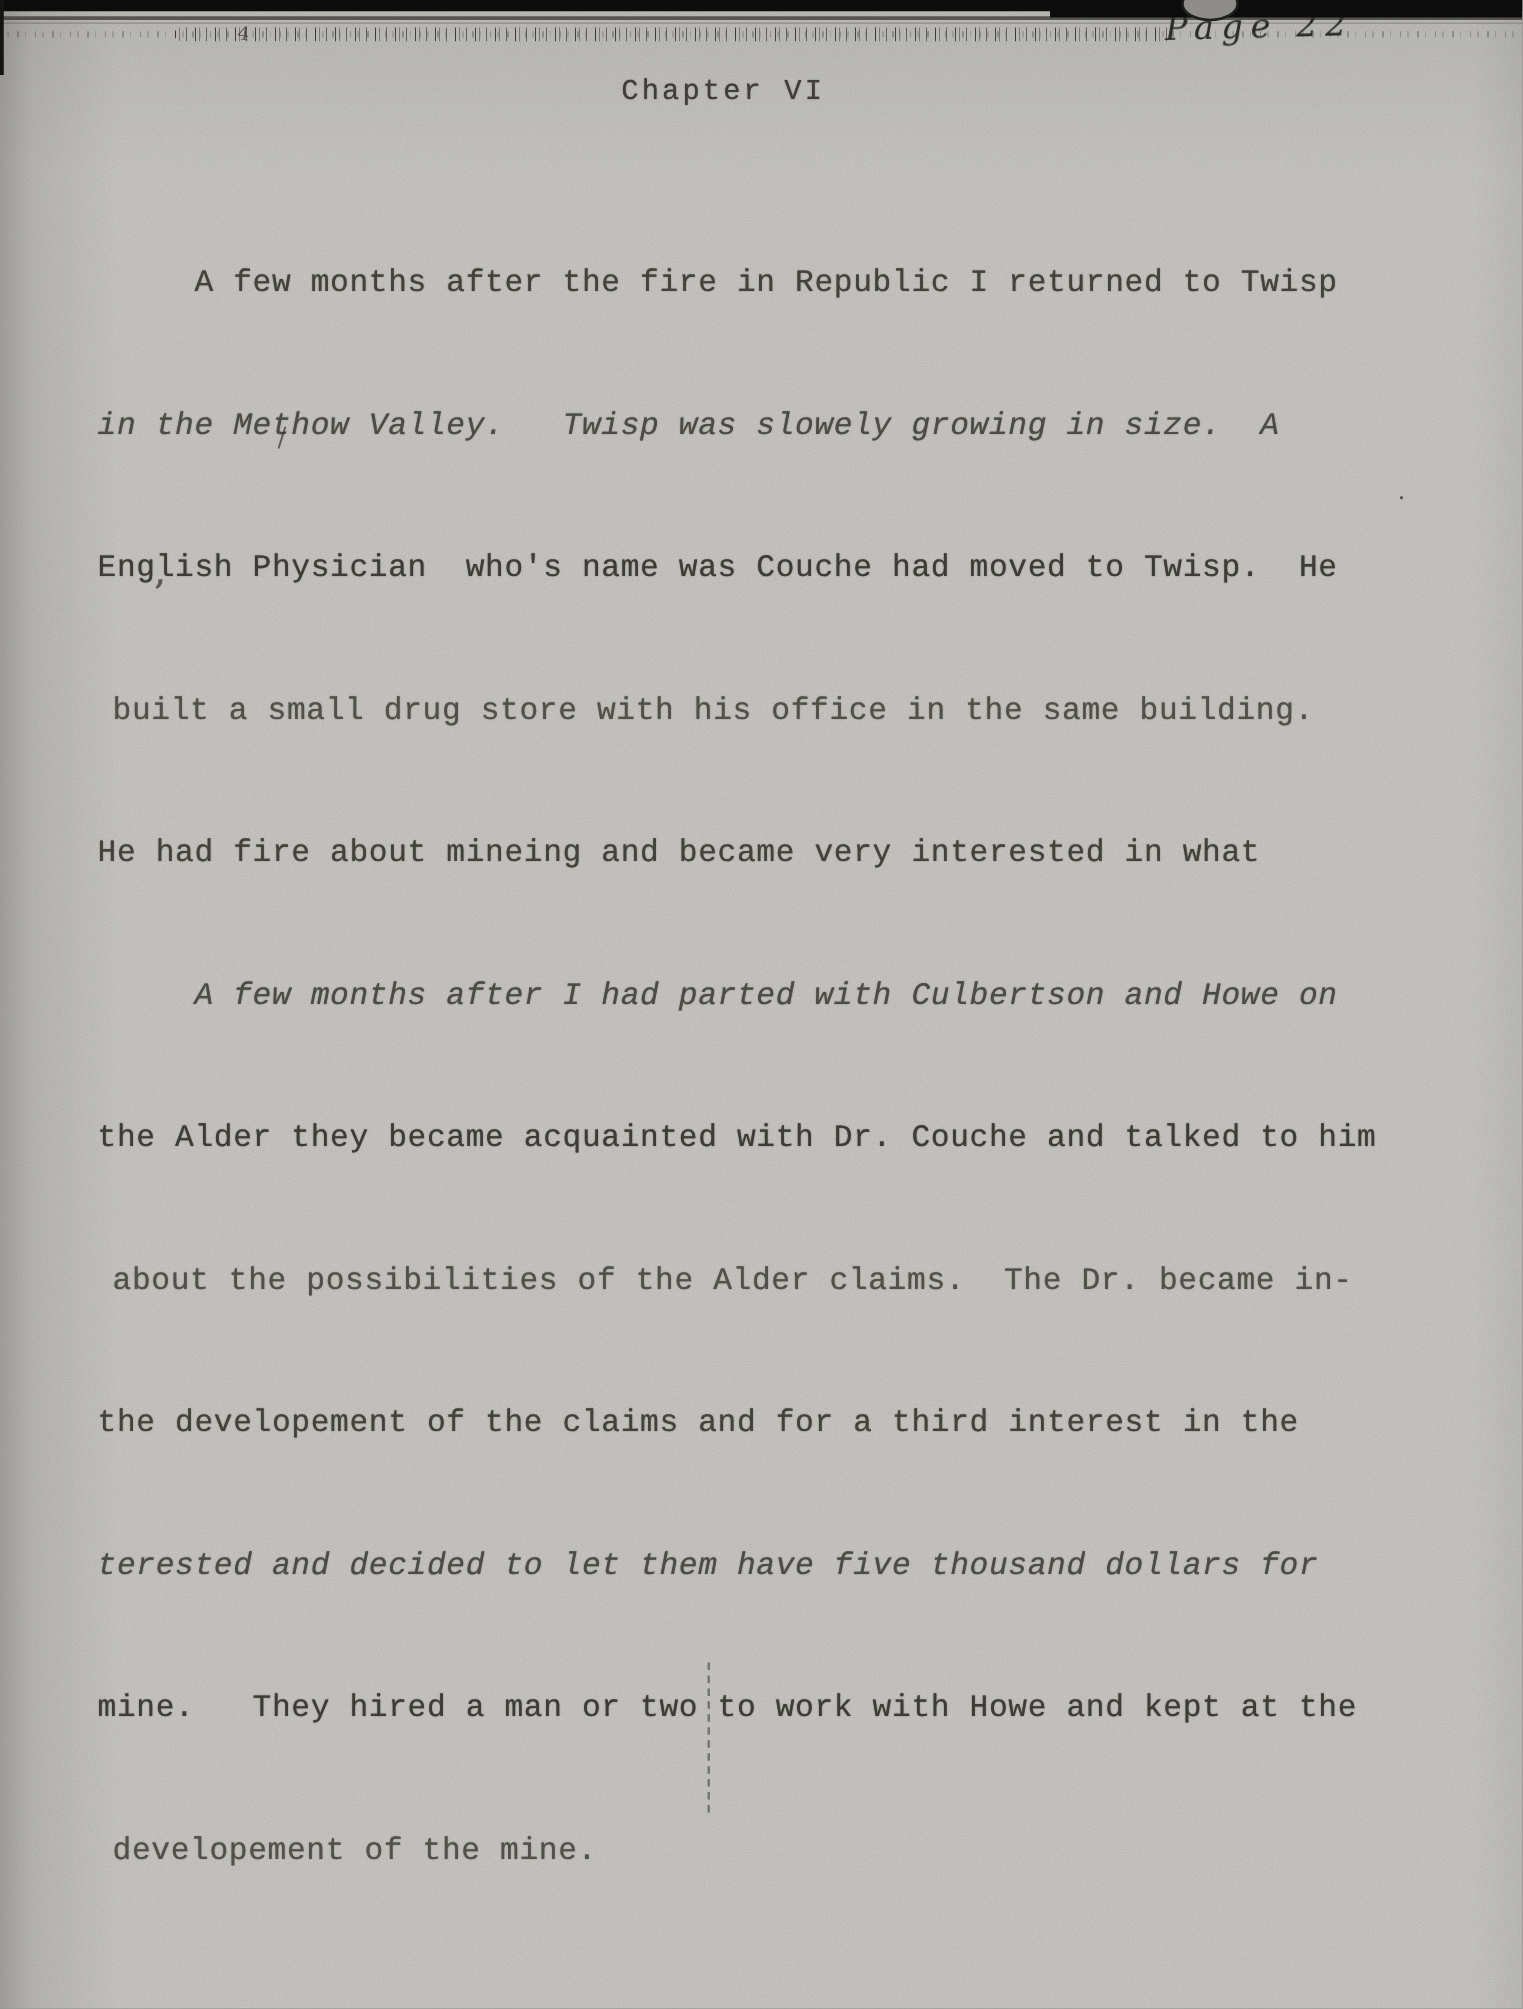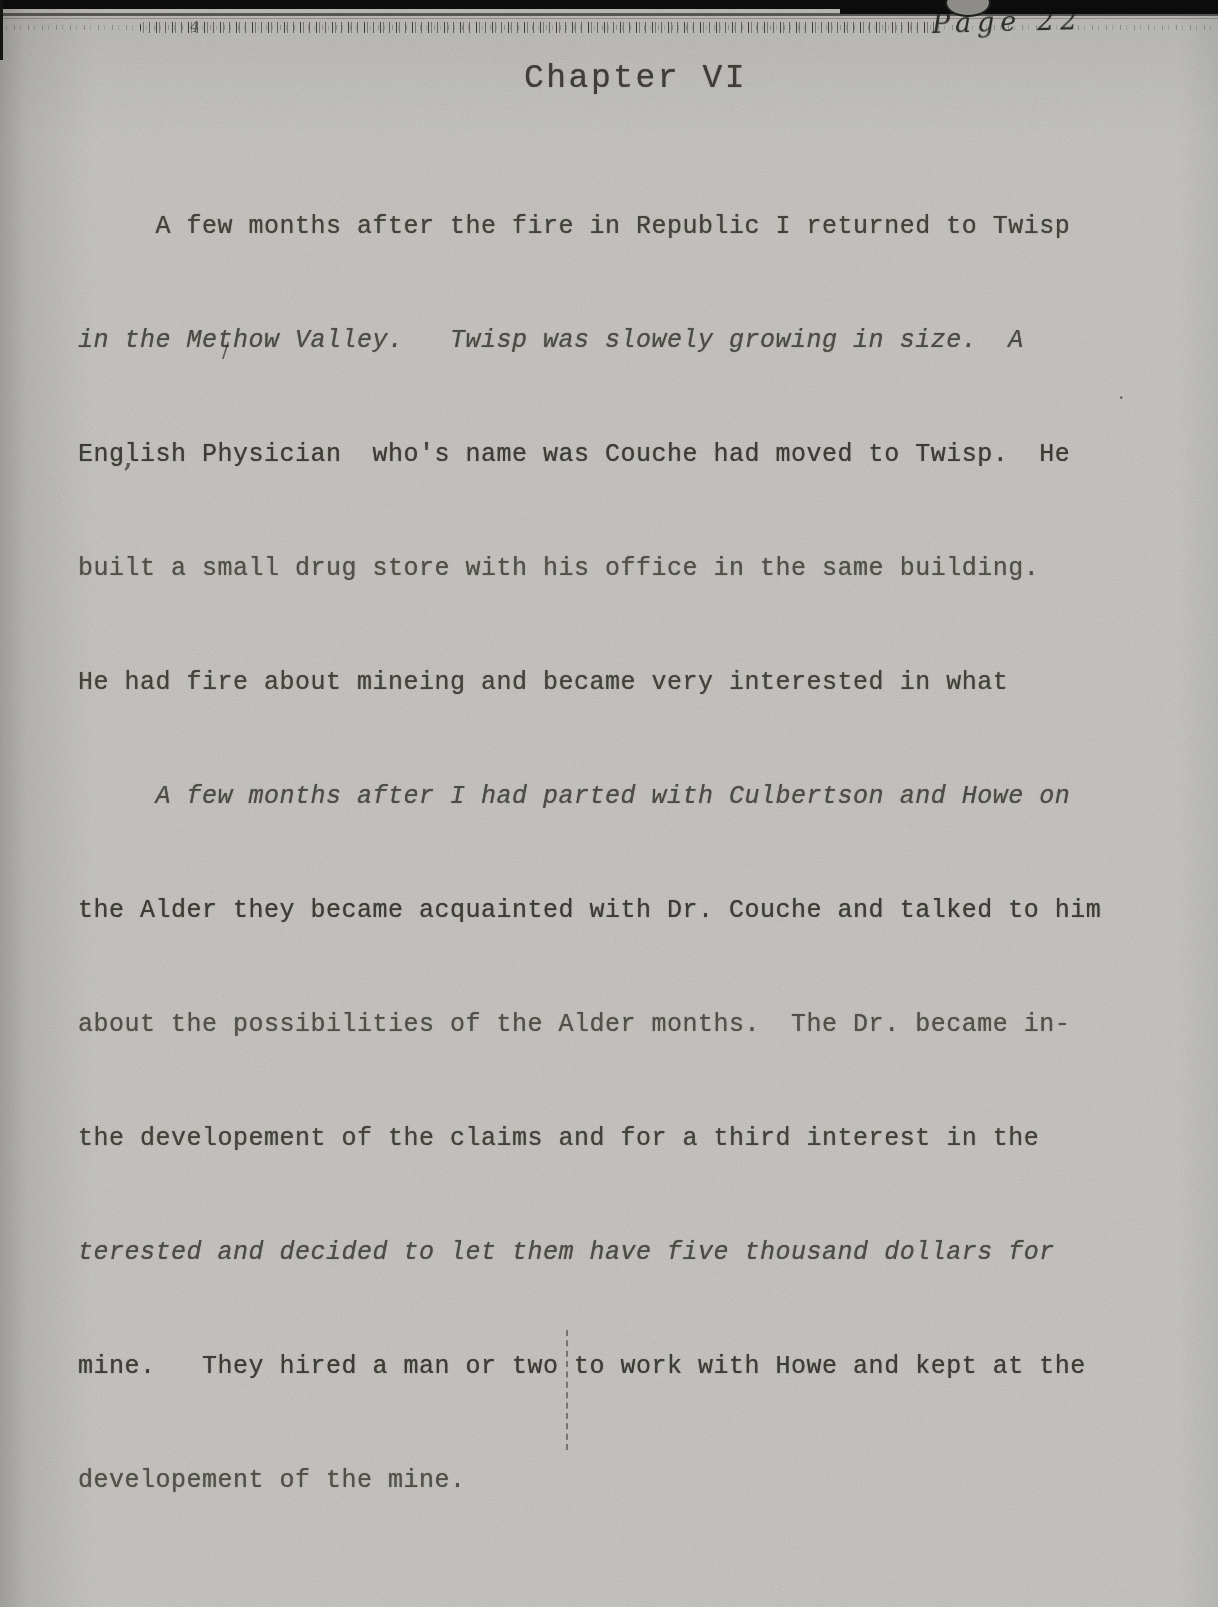--- a/index.html
+++ b/index.html
@@ -61,34 +61,34 @@
     filter:blur(.5px);
   }
   .page-number {
     position:absolute; top:6px; left:932px; z-index:4;
     font-family:"DejaVu Serif",serif; font-style:italic;
     font-size:27px; letter-spacing:6px; color:#2d2c29;
     transform:rotate(-1.5deg);
     filter:blur(.4px);
   }
   .chapter-title {
-    position:absolute; left:524px; top:60px; z-index:2;
-    font-size:33px; letter-spacing:2.5px; color:#42403a;
+    position:absolute; left:497px; top:60px; z-index:2;
+    font-size:23px; letter-spacing:2.5px; color:#42403a;
     filter:blur(.3px);
     text-shadow:0 0 1px rgba(60,58,52,.75);
   }
   .doc-lines {
     position:absolute; left:78px; top:132px; z-index:2;
     font-size:25px; line-height:38px; letter-spacing:.5px;
     color:#37362f; white-space:pre;
     filter:blur(.3px);
     text-shadow:0 0 1px rgba(55,54,47,.8);
   }
   .line { height:38px; }
-  .line:nth-child(4n)   { opacity:.80; }
+  .line:nth-child(4n)   { opacity:.80;margin-left:12px; }
   .line:nth-child(4n+1) { opacity:.90; }
   .line:nth-child(4n+2) { opacity:.83;font-style:italic; }
   .line:nth-child(4n+3) { opacity:.94; }
   .line:nth-child(18)   { opacity:.70; clip-path:inset(0 0 9px 0); }
   .crease-mark {
     position:absolute; left:566px; top:1330px; height:120px; width:0;
     border-left:2px dashed rgba(45,44,40,.5); z-index:2;
   }
   .stray-mark {
     position:absolute; z-index:2; color:rgba(40,39,36,.65);
@@ -124,21 +124,21 @@
   <div class="chapter-title">Chapter VI</div>
 
   <div class="doc-lines">
     <div class="line">     A few months after the fire in Republic I returned to Twisp</div>
     <div class="line">in the Methow Valley.   Twisp was slowely growing in size.  A</div>
     <div class="line">English Physician  who's name was Couche had moved to Twisp.  He</div>
     <div class="line">built a small drug store with his office in the same building.</div>
     <div class="line">He had fire about mineing and became very interested in what</div>
     <div class="line">     A few months after I had parted with Culbertson and Howe on</div>
     <div class="line">the Alder they became acquainted with Dr. Couche and talked to him</div>
-    <div class="line">about the possibilities of the Alder months.  The Dr. became in-</div>
+    <div class="line">about the possibilities of the Alder claims.  The Dr. became in-</div>
     <div class="line">the developement of the claims and for a third interest in the</div>
     <div class="line">terested and decided to let them have five thousand dollars for</div>
     <div class="line">mine.   They hired a man or two to work with Howe and kept at the</div>
     <div class="line">developement of the mine.</div>
     
     
     
     
     
     

